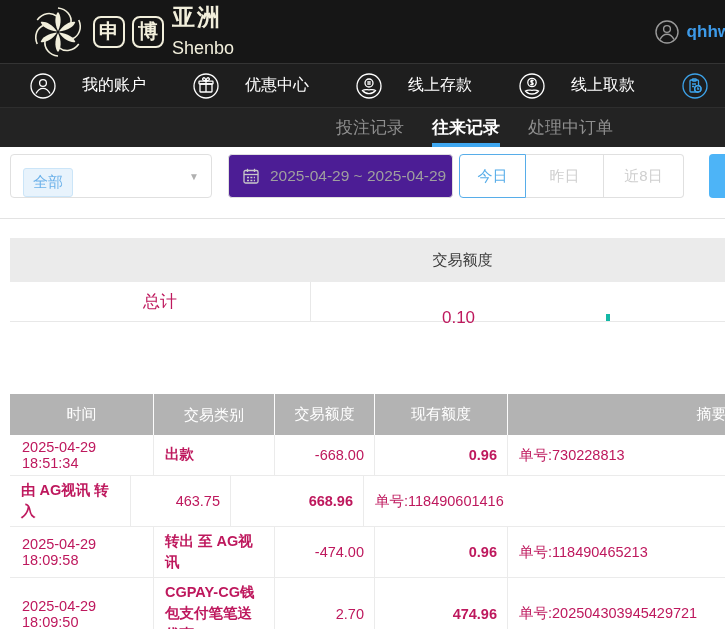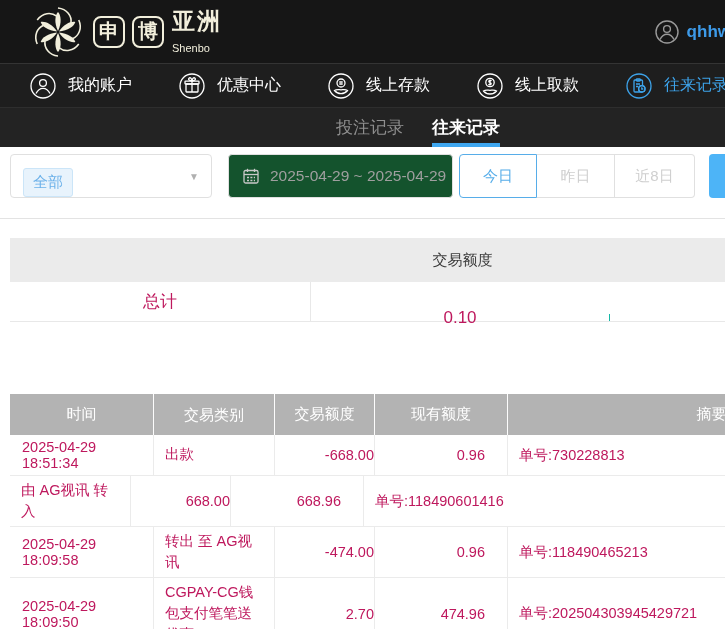--- a/index.html
+++ b/index.html
@@ -9,29 +9,29 @@
 
   
   .topbar { height:63px; background:#161616; display:flex; align-items:center; width:725px; }
   .logo-wrap { display:flex; align-items:center; padding-left:30px; }
   .logo-flower { width:56px; height:56px; }
   .logo-box { width:32px; height:32px; border:2px solid #f2efdc; border-radius:8px;
     color:#f2efdc; font-size:20px; font-weight:bold; display:flex; align-items:center;
     justify-content:center; margin-left:7px; }
   .logo-region { margin-left:8px; color:#f2efdc; line-height:1; }
   .logo-region .cn { font-size:23px; font-weight:bold; letter-spacing:2px; }
-  .logo-region .en { font-size:11px; margin-top:10px; }
+  .logo-region .en { font-size:18px; margin-top:10px; }
   .user-wrap { margin-left:auto; display:flex; align-items:center; gap:8px; margin-right:-6px; }
   .user-icon { width:24px; height:24px; color:#9a9a9a; flex:0 0 auto; }
   .user-name { color:#3d9ae8; font-size:17px; font-weight:bold; white-space:nowrap; }
 
   
   .mainnav { height:44px; background:#1e1e1e; border-top:1px solid #343434;
     display:flex; align-items:center; padding-left:30px; gap:47px; width:760px; }
-  .nav-item { display:flex; align-items:center; gap:12px; color:#ffffff; font-size:16px;
+  .nav-item { display:flex; align-items:center; gap:26px; color:#ffffff; font-size:16px;
     white-space:nowrap; cursor:pointer; }
   .nav-item.active { color:#3da3ea; }
   .nav-item svg { width:26px; height:26px; flex:0 0 auto; }
 
   
   .subnav { height:40px; background:#232323; border-top:1px solid #2e2e2e;
     display:flex; align-items:stretch; padding-left:336px; gap:28px; width:960px; }
   .subtab { display:flex; align-items:center; color:#8f8f8f; font-size:17px;
     cursor:pointer; border-bottom:4px solid transparent; padding-top:4px; }
   .subtab.active { color:#ffffff; font-weight:bold; border-bottom-color:#3fa7f0; }
@@ -39,58 +39,58 @@
   
   .filterbar { position:relative; height:71px; background:#fff; width:960px; }
   .sel-box { position:absolute; left:10px; top:7px; width:202px; height:44px;
     border:1px solid #e0e0e0; border-radius:4px; display:flex; align-items:center;
     padding:0 12px; cursor:pointer; background:#fff; }
   .sel-chip { background:#e8f3fc; border:1px solid #cbe5f8; border-radius:3px;
     color:#6cb1e9; font-size:15px; padding:4px 9px;margin-top:12px; }
   .sel-caret { margin-left:auto; color:#b0b0b0; font-size:10px; }
   .date-box { position:absolute; left:228px; top:7px; width:225px; height:44px;
     border:1px solid #e0e0e0; border-radius:4px; display:flex; align-items:center;
-    gap:10px; padding:0 13px; cursor:pointer; background:#14532d; }
+    gap:10px; padding:0 13px; cursor:pointer; background:#4c1d95; }
   .date-box svg { width:18px; height:18px; color:#c9c9c9; flex:0 0 auto; }
   .date-text { color:#9f9f9f; font-size:15.5px; white-space:nowrap; }
   .quick-group { position:absolute; left:459px; top:7px; height:44px; display:flex; }
   .qbtn { height:44px; display:flex; align-items:center; justify-content:center;
     font-size:15px; background:#fff; cursor:pointer; }
-  .qbtn.today { width:78px; border:1px solid #57ade9; border-radius:4px 0 0 4px; color:#57ade9; }
+  .qbtn.today { width:67px; border:1px solid #57ade9; border-radius:4px 0 0 4px; color:#57ade9; }
   .qbtn.yday  { width:78px; border:1px solid #e0e0e0; border-left:none; color:#cfcfcf; }
   .qbtn.d8    { width:80px; border:1px solid #e0e0e0; border-left:none; border-radius:0 4px 4px 0; color:#cfcfcf; }
   .search-btn { position:absolute; left:709px; top:7px; width:52px; height:44px;
     background:#4db4f7; border:none; border-radius:4px; cursor:pointer; }
   .divider { height:1px; background:#e3e3e3; width:725px; }
 
   
   .summary { margin:19px 0 0 10px; width:905px; }
   .sum-head { height:44px; background:#ebebeb; display:flex; align-items:center;
     justify-content:center; color:#3a3a3a; font-size:15px; }
   .sum-row { display:flex; border-bottom:1px solid #e8e8e8; height:40px; }
   .sum-cell { display:flex; align-items:center; justify-content:center;
     font-size:17px; color:#be185d; }
   .sum-cell.c1 { width:301px; border-right:1px solid #e8e8e8; }
-  .sum-cell.c2 { width:299px; border-right:1px solid #14b8a6;margin-top:32px; }
+  .sum-cell.c2 { width:299px; border-right:4px solid #14b8a6;margin-top:32px; }
   .sum-cell.c3 { flex:1; }
 
   
   .records { margin:72px 0 0 10px; width:905px; }
   .rec-head { display:flex; background:#b3b3b3; height:41px; }
   .rec-head .hcell { display:flex; align-items:center; justify-content:center;
     color:#ffffff; font-size:15px; font-weight:normal; border-right:1px solid #fdfdfd; }
   .rec-head .hcell:last-child { border-right:none; }
   .rec-row { display:flex; align-items:stretch; min-height:40px; border-bottom:1px solid #ebebeb; }
   .cell { display:flex; align-items:center; font-size:14.5px; color:#be185d;
     border-right:1px solid #ebebeb; padding:4px 0; }
   .cell:last-child { border-right:none; }
   .w-time { width:144px; padding-left:12px; }
-  .w-type { width:121px; padding-left:11px; padding-right:8px; line-height:1.45; }
-  .w-amt  { width:100px; justify-content:flex-end; }
-  .w-bal  { width:133px; justify-content:flex-end; padding-right:22px; }
+  .w-type { width:121px; padding-left:11px; padding-right:8px; line-height:1.45;font-weight:bold; }
+  .w-amt  { width:100px; justify-content:flex-end; padding-right:10px; }
+  .w-bal  { width:133px; justify-content:flex-end; padding-right:10px;font-weight:bold; }
   .w-sum  { flex:1; padding-left:11px; }
 </style>
 </head>
 <body>
 
 <div class="page">
 
   <header class="topbar">
     <div class="logo-wrap">
       <svg class="logo-flower" viewBox="0 0 56 56" fill="none" stroke="#f2efdc">
@@ -186,20 +186,21 @@
         <circle cx="15.8" cy="15.8" r="3.2"></circle>
         <path d="M15.8 14.2 v1.8 h1.5"></path>
       </svg>
       <span>往来记录</span>
     </div>
   </nav>
 
   <nav class="subnav">
     <div class="subtab">投注记录</div>
     <div class="subtab active">往来记录</div>
+    <div class="subtab">处理中订单</div>
   </nav>
 
   <section class="filterbar">
     <div class="sel-box">
       <span class="sel-chip">全部</span>
       <span class="sel-caret">▼</span>
     </div>
     <div class="date-box">
       <svg viewBox="0 0 18 18" fill="none" stroke="currentColor" stroke-width="1.3">
         <rect x="2" y="3.5" width="14" height="12.5" rx="1.5"></rect>
@@ -241,21 +242,21 @@
 
     <div class="rec-row">
       <div class="cell w-time">2025-04-29 18:51:34</div>
       <div class="cell w-type">出款</div>
       <div class="cell w-amt">-668.00</div>
       <div class="cell w-bal">0.96</div>
       <div class="cell w-sum">单号:730228813</div>
     </div>
     <div class="rec-row">
       <div class="cell w-type">由 AG视讯 转入</div>
-      <div class="cell w-amt">668.00</div>
+      <div class="cell w-amt">463.75</div>
       <div class="cell w-bal">668.96</div>
       <div class="cell w-sum">单号:118490601416</div>
     </div>
     <div class="rec-row">
       <div class="cell w-time">2025-04-29 18:09:58</div>
       <div class="cell w-type">转出 至 AG视讯</div>
       <div class="cell w-amt">-474.00</div>
       <div class="cell w-bal">0.96</div>
       <div class="cell w-sum">单号:118490465213</div>
     </div>

